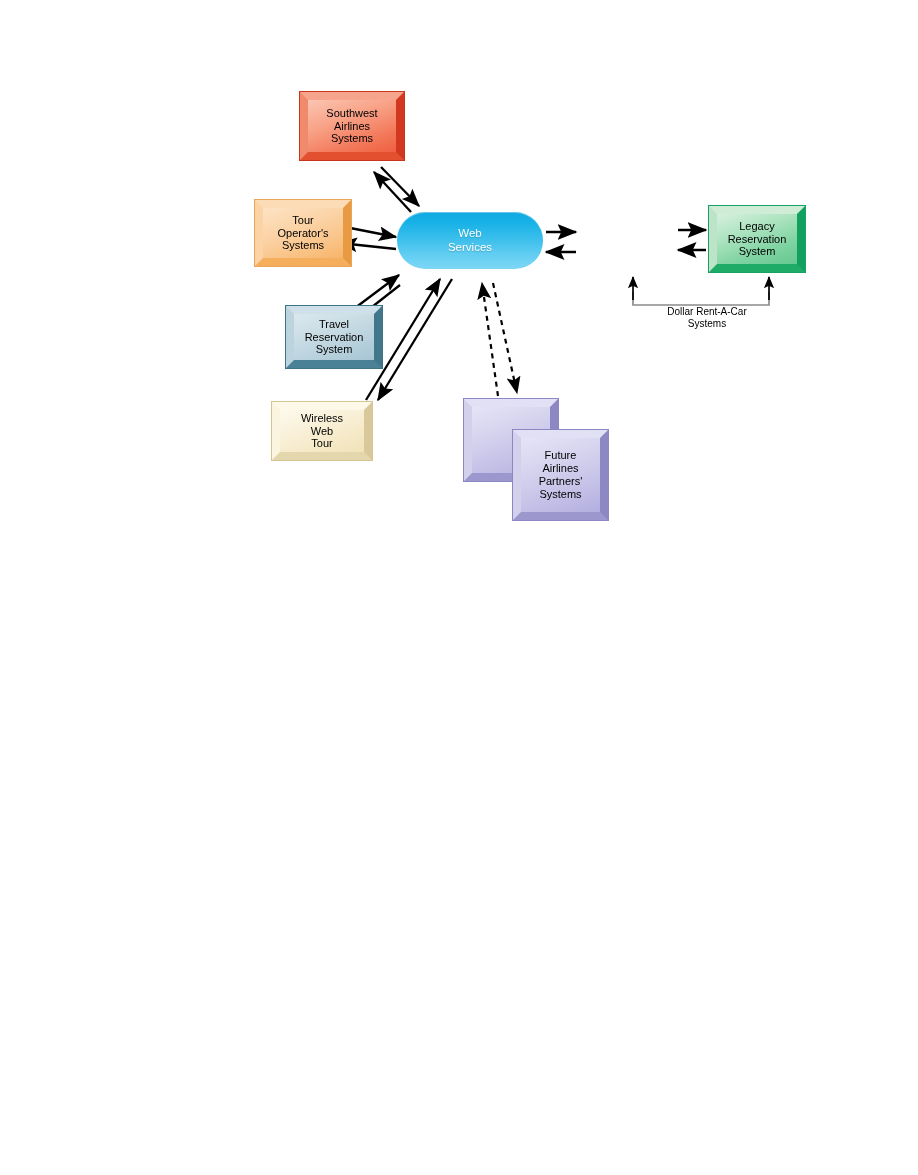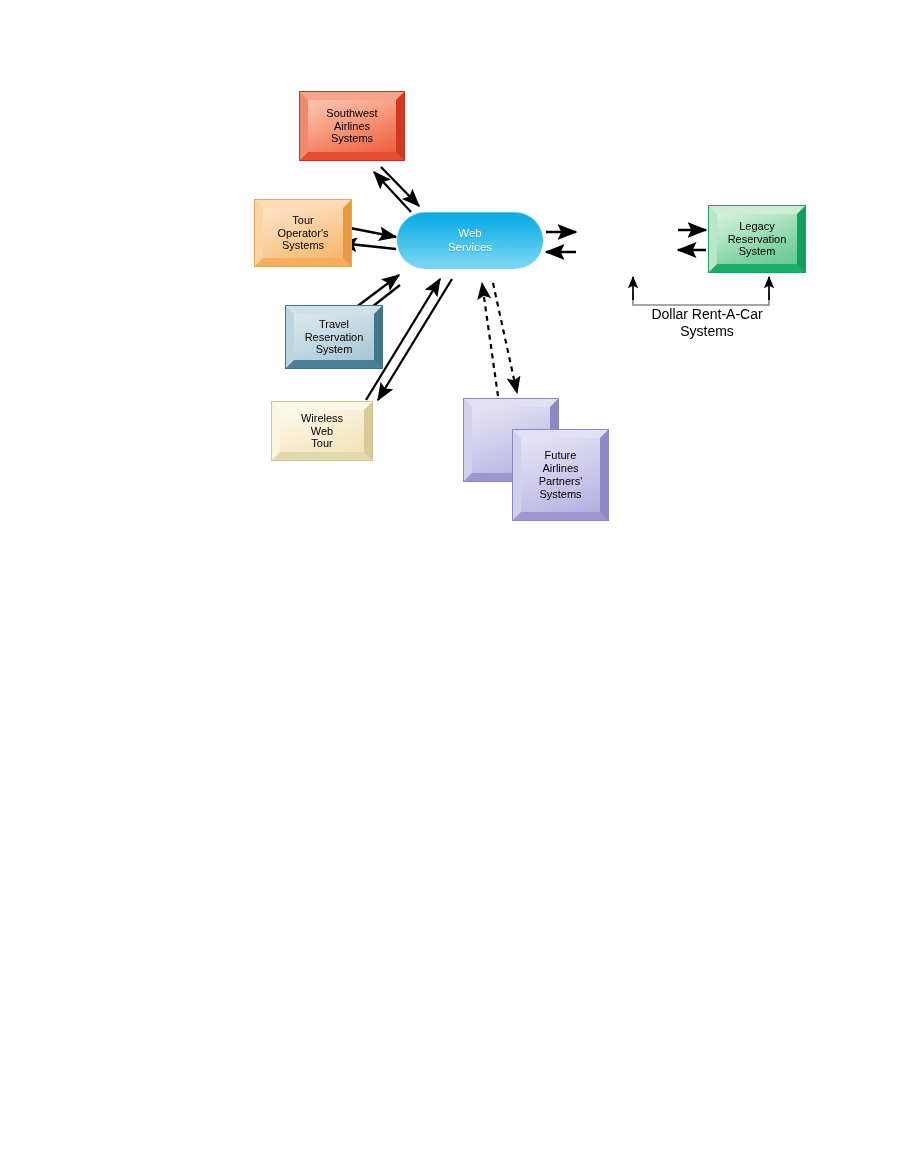--- a/index.html
+++ b/index.html
@@ -121,21 +121,21 @@
     background: linear-gradient(160deg, #e6e4f6 0%, #d4d1ee 40%, #c0bce5 78%, #b3aedf 100%);
     box-shadow: 0 0 0 1px #8c87c3;
     z-index: 3;
   }
 
   
   #bracket-caption {
     position: absolute;
     left: 622px; top: 306px; width: 170px;
     text-align: center;
-    font-size: 14px;
+    font-size: 10px;
     color: #000;
     line-height: 1.2;
     white-space: pre-line;
   }
 </style>
 </head>
 <body>
 
 <div id="diagram-canvas">
 

